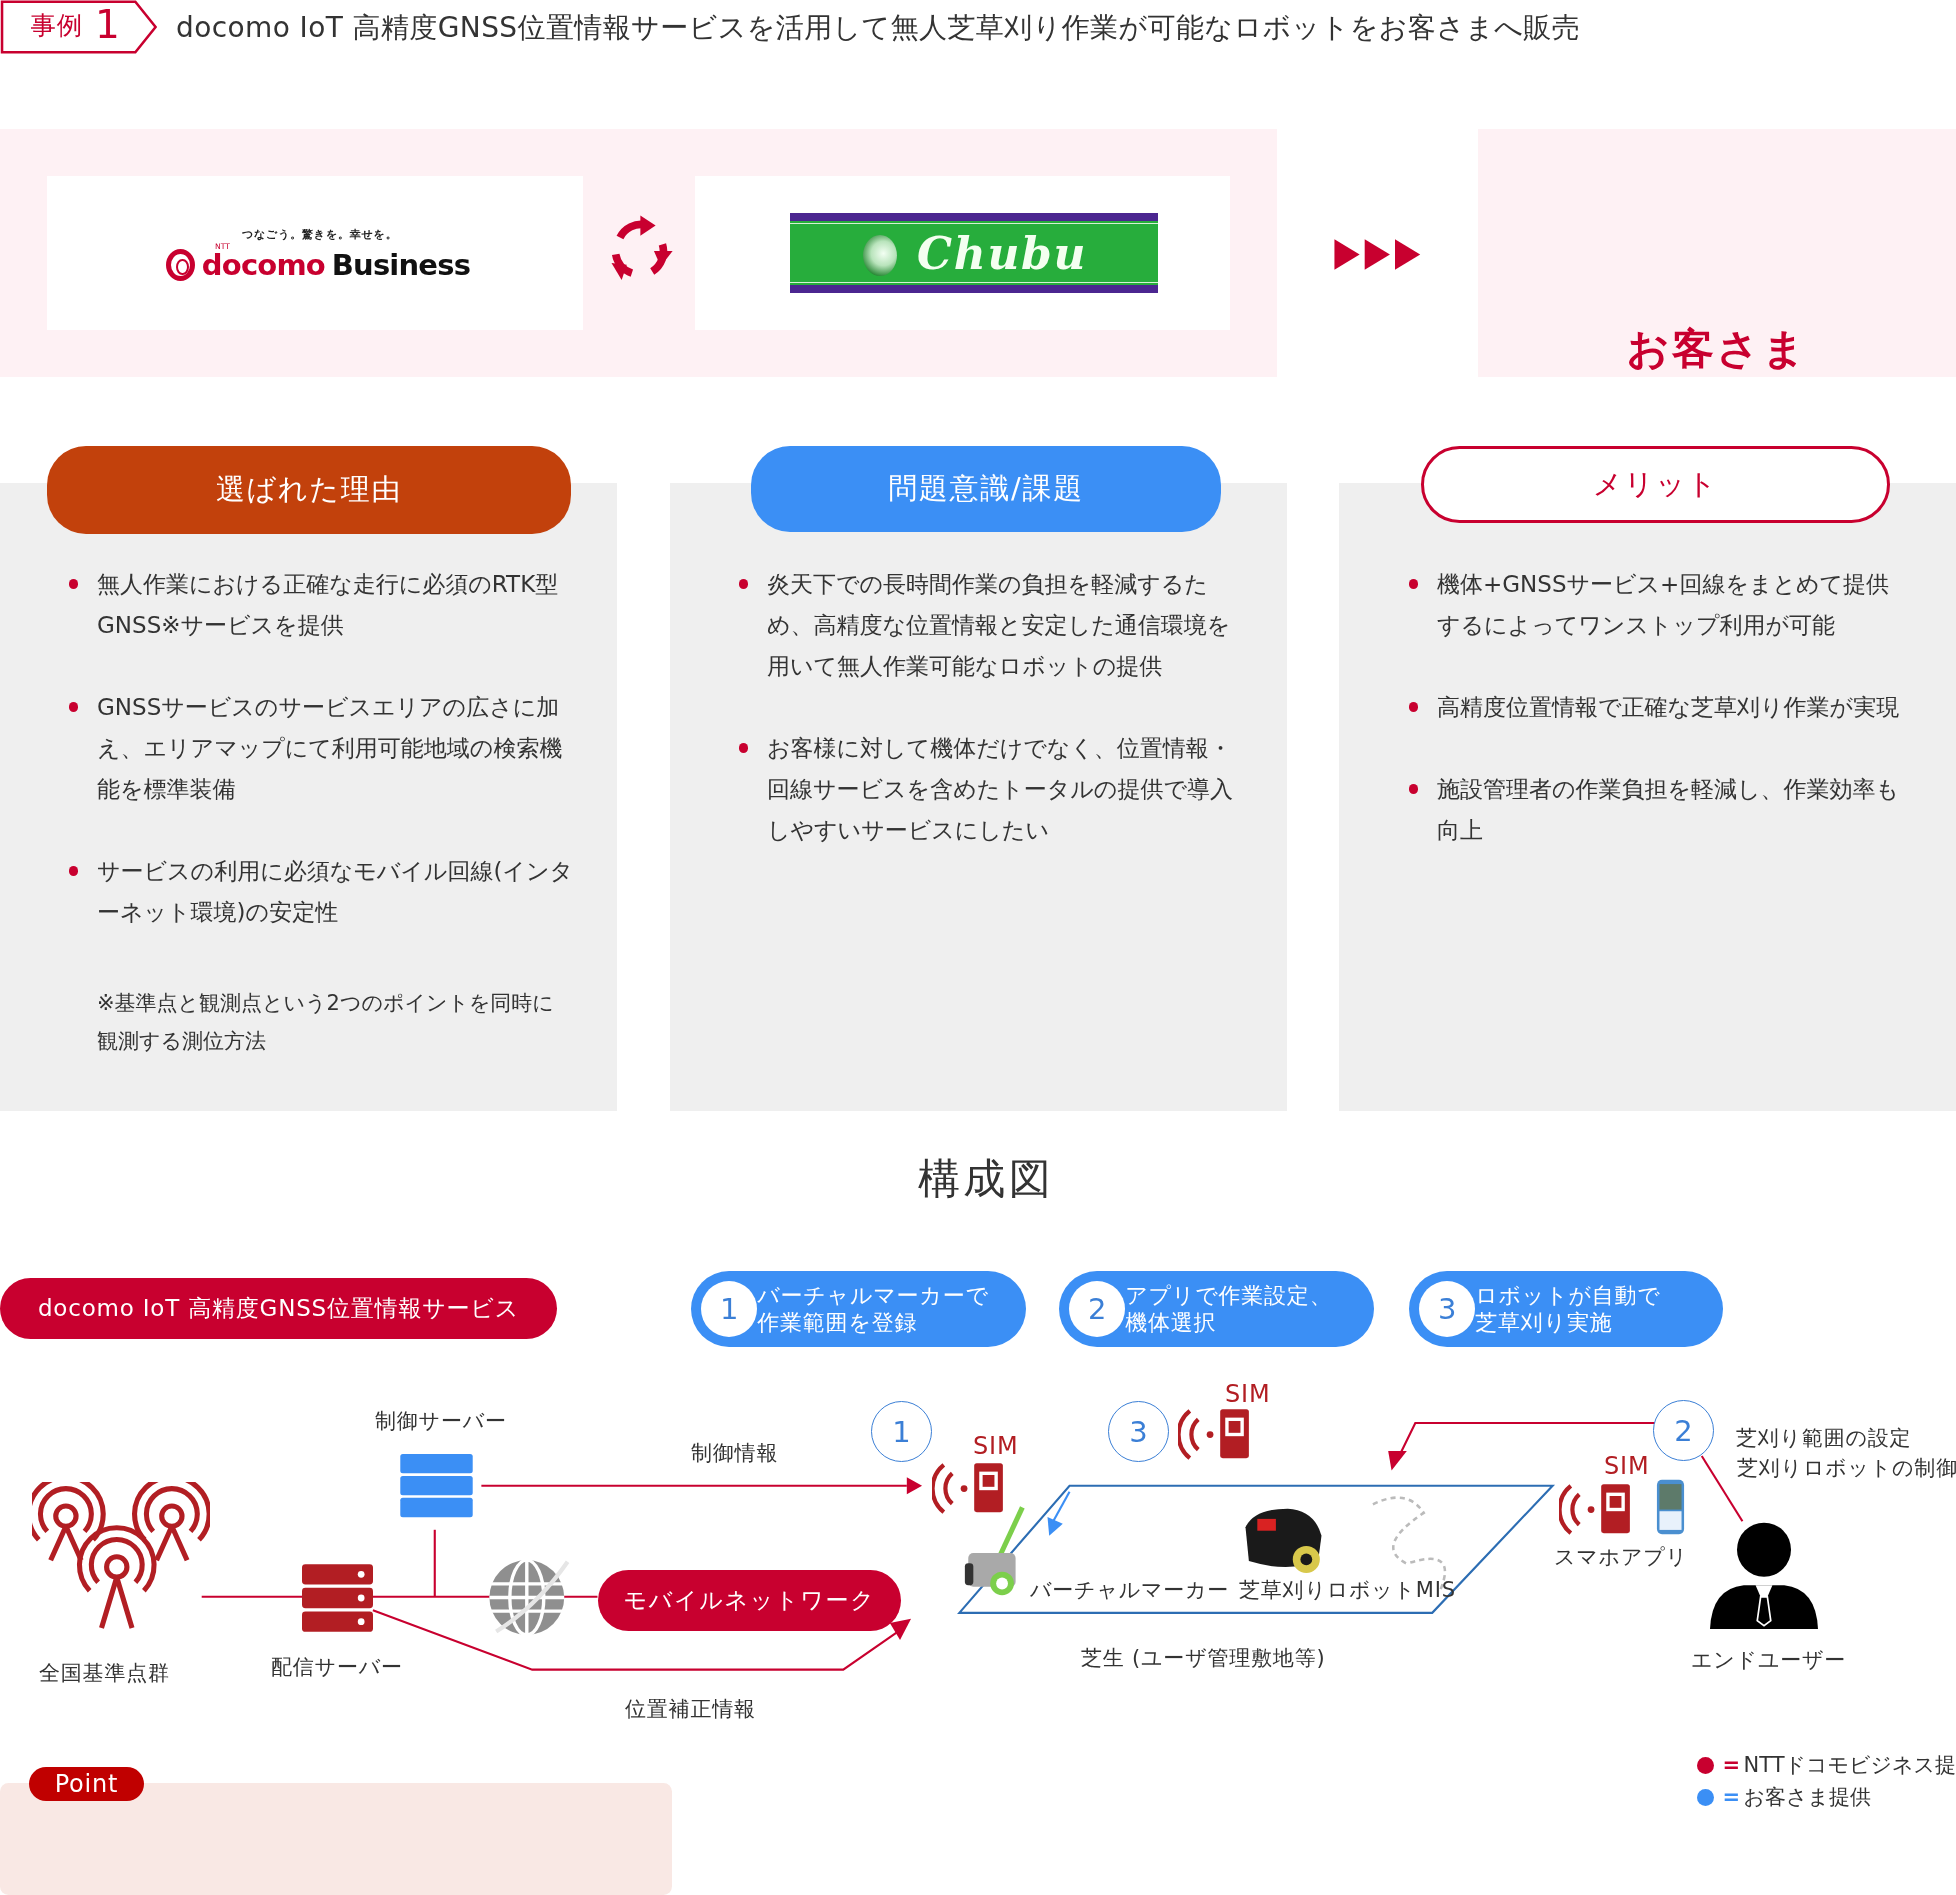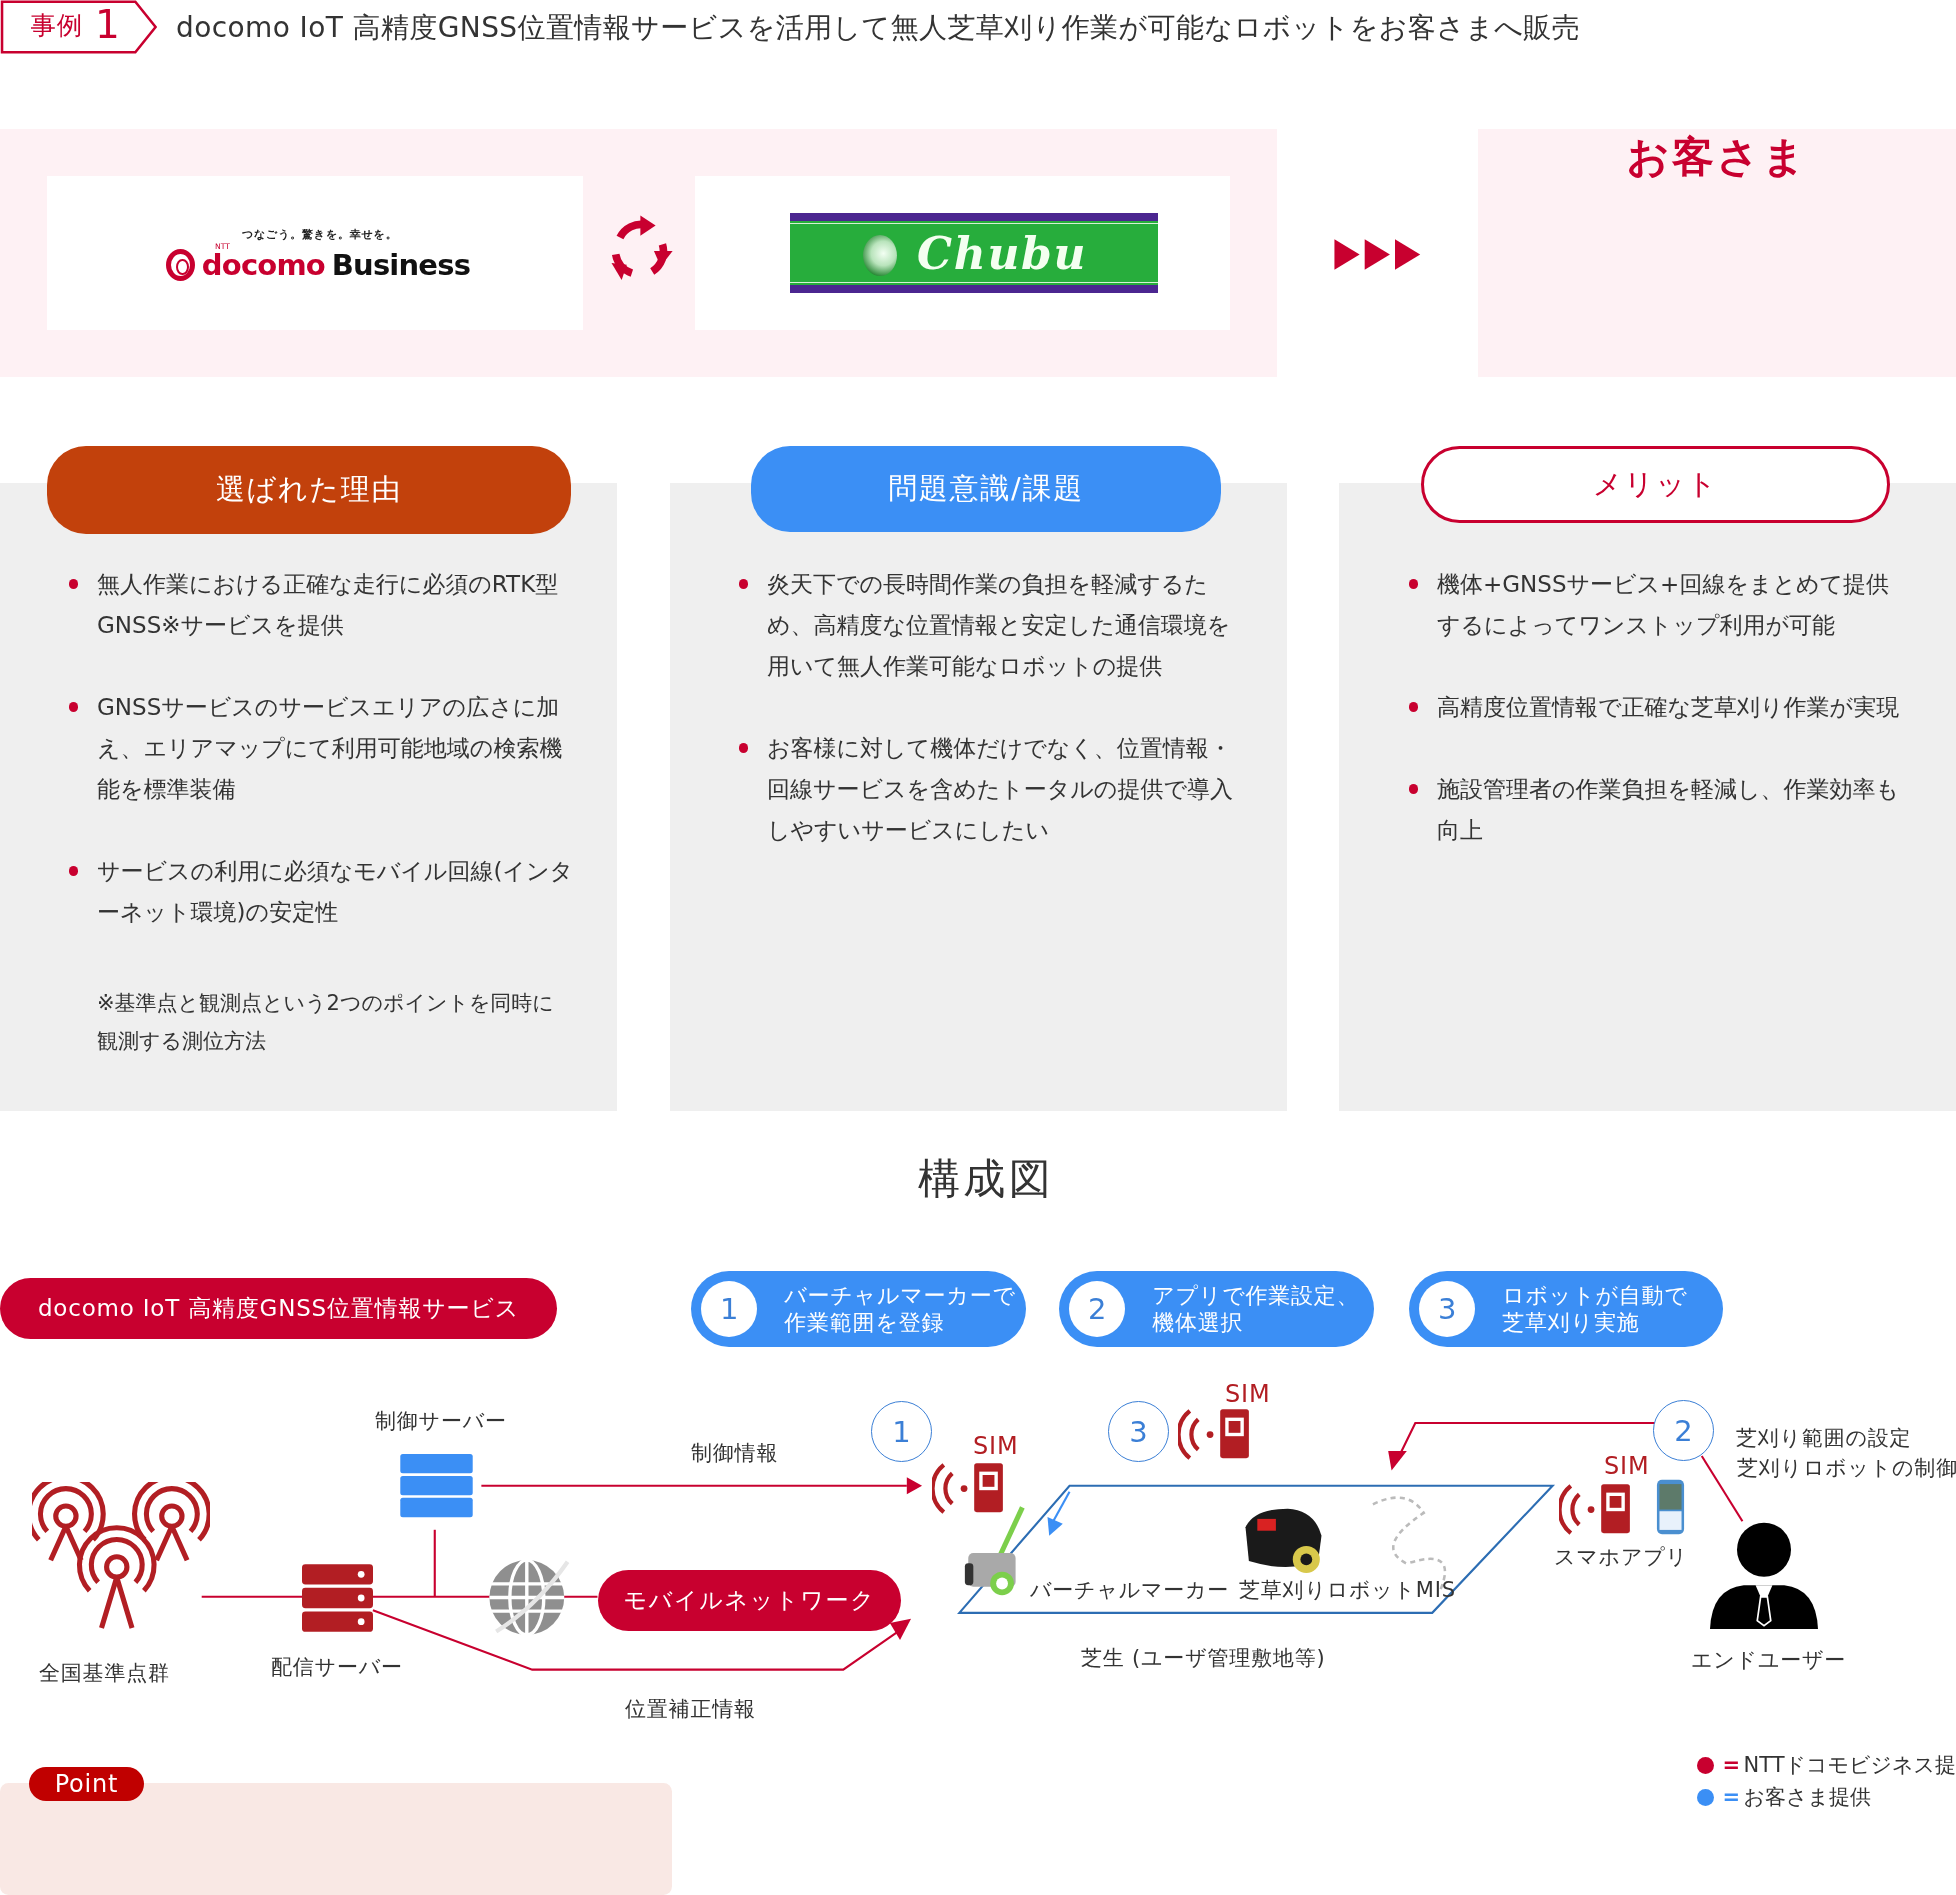--- a/index.html
+++ b/index.html
@@ -26,21 +26,21 @@
   .docomo-text { font-size: 29px; font-weight: bold; color: #c8002f; letter-spacing: -0.8px; }
   .docomo-biz { font-size: 29px; font-weight: bold; color: #111; margin-left: 6.8px; letter-spacing: -0.8px; }
   .docomo-ntt { position: absolute; left: 49px; top: -3.4px; font-size: 7.6px; font-weight: normal; color: #c8002f; }
   .chubu-banner { position: absolute; left: 95px; top: 37px; width: 368px; height: 80px; background: #27ad3c; border-top: 8.5px solid #4b2690; border-bottom: 8.5px solid #4b2690; }
   .chubu-banner::before { content: ""; position: absolute; left: 0; right: 0; top: 1.7px; height: 1.7px; background: #d8f0d8; }
   .chubu-banner::after { content: ""; position: absolute; left: 0; right: 0; bottom: 1.7px; height: 1.7px; background: #d8f0d8; }
   .chubu-emblem { position: absolute; left: 73px; top: 13.6px; width: 34px; height: 41px; border-radius: 50%; background: radial-gradient(circle at 60% 45%, #f3fff3 0%, #b9e4bc 40%, #2e8a3a 75%, #155c22 100%); }
   .chubu-text { position: absolute; left: 127px; top: 6.8px; font-size: 44px; font-style: italic; font-weight: bold; color: #f4fff0; font-family: "DejaVu Serif", serif; letter-spacing: 1.7px; }
   .sync-icon { left: 603px; top: 212px; width: 73px; height: 73px; }
   .flow-arrows { left: 1334px; top: 236px; width: 90px; height: 37px; }
-  .customer-box { left: 1478px; top: 129px; width: 478px; height: 248px; background: #fef1f4; display: flex; align-items: flex-start; justify-content: center; }
+  .customer-box { left: 1478px; top: 129px; width: 478px; height: 248px; background: #fef1f4; display: flex; align-items: flex-end; justify-content: center; }
   .customer-label { font-size: 42px; color: #c8002f; font-weight: bold; letter-spacing: 2.5px; }
 
   
   .col-panel { top: 483px; height: 628px; background: #efefef; }
   .col-1 { left: 0; width: 617px; }
   .col-2 { left: 670px; width: 617px; }
   .col-3 { left: 1339px; width: 617px; }
   .pill { display: flex; align-items: center; justify-content: center; border-radius: 39px; font-size: 29px; letter-spacing: 1.7px; }
   .pill-reason { left: 47px; top: 446px; width: 524px; height: 88px; background: #c2410c; color: #fff; }
   .pill-issue { left: 751px; top: 446px; width: 470px; height: 86px; background: #3b8ff5; color: #fff; }
@@ -51,21 +51,21 @@
   .list-1 { left: 69px; top: 564px; width: 509px; }
   .list-2 { left: 739px; top: 564px; width: 500px; }
   .list-3 { left: 1409px; top: 564px; width: 500px; }
   .footnote { left: 97px; top: 984px; width: 475px; font-size: 21px; line-height: 38px; color: #333; }
 
   
   .diagram-title { left: 8px; top: 1151px; width: 1956px; text-align: center; font-size: 42px; color: #333; letter-spacing: 3.4px; }
   .service-pill { left: 0; top: 1278px; width: 557px; height: 61px; background: #c8002f; color: #fff; border-radius: 30.5px; display: flex; align-items: center; justify-content: center; font-size: 23px; letter-spacing: 0.8px; }
   .step-pill { top: 1271px; height: 76px; background: #3b8ff5; border-radius: 38px; display: flex; align-items: center; color: #fff; }
   .step-pill .num { width: 56px; height: 56px; margin-left: 10.2px; border-radius: 50%; background: #fff; color: #3b7fd6; display: flex; align-items: center; justify-content: center; font-size: 29px; flex-shrink: 0; }
-  .step-pill .txt { margin-left: 27px; font-size: 22px; line-height: 27px; letter-spacing: 0.8px; white-space: pre-line; }
+  .step-pill .txt { font-size: 22px; line-height: 27px; letter-spacing: 0.8px; white-space: pre-line; }
   .step-1 { left: 691px; width: 335px; }
   .step-2 { left: 1059px; width: 315px; }
   .step-3 { left: 1409px; width: 314px; }
 
   .dlabel { font-size: 21px; color: #333; white-space: nowrap; letter-spacing: 0.8px; }
   .circle-num { width: 61px; height: 61px; border-radius: 50%; border: 1.7px solid #3b7fd6; background: #fff; color: #3b7fd6; display: flex; align-items: center; justify-content: center; font-size: 29px; }
   .sim-label { font-size: 24px; color: #b21e23; letter-spacing: 0.8px; }
   .mobile-pill { left: 598px; top: 1570px; width: 303px; height: 61px; background: #c8002f; border-radius: 30.5px; color: #fff; display: flex; align-items: center; justify-content: center; font-size: 23px; letter-spacing: 1.7px; }
 
   .legend { left: 1697px; top: 1749px; font-size: 21px; line-height: 32px; color: #333; white-space: nowrap; }

